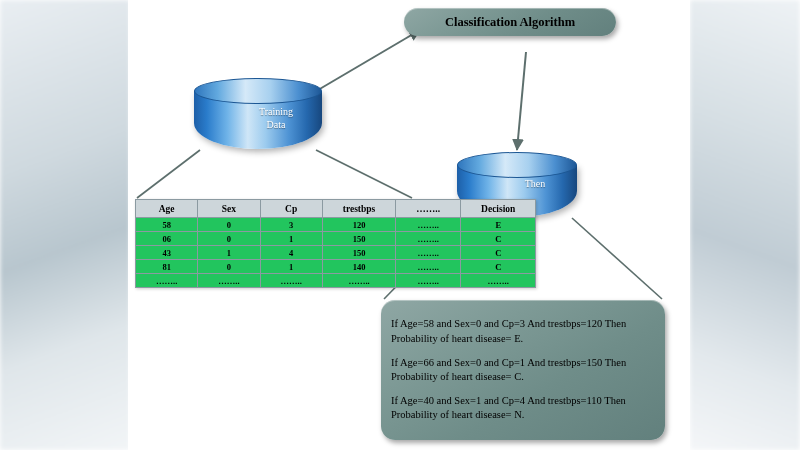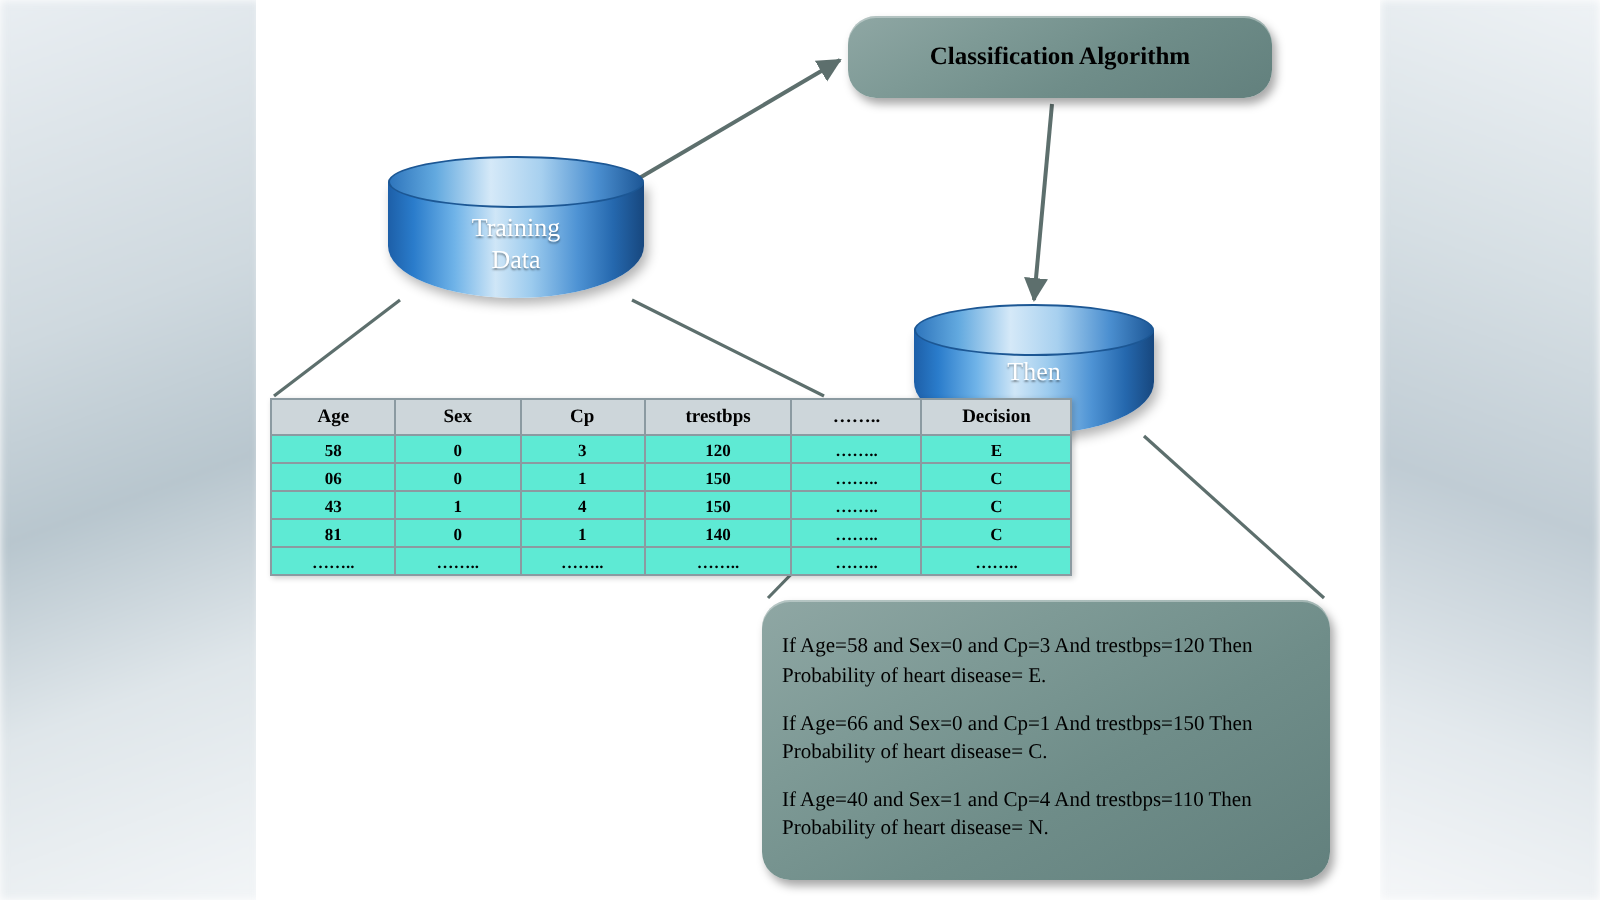--- a/index.html
+++ b/index.html
@@ -54,22 +54,22 @@
     border-radius: 14px;
     background: linear-gradient(150deg, #8fa7a4 0%, #7e9a96 30%, #6f8d89 60%, #62807d 100%);
     box-shadow: 2px 3px 5px rgba(0,0,0,0.35), inset 0 1px 0 rgba(255,255,255,0.35);
     color: #000000;
     display: flex;
     align-items: center;
     justify-content: center;
     text-align: center;
   }
   #algo-box {
-    left: 424px; top: 8px;
-    width: 212px; height: 41px;
+    left: 404px; top: 8px;
+    width: 212px; height: 28px;
     font-weight: bold;
     font-size: 12.5px;
   }
   #rules-box {
     left: 381px; top: 300px;
     width: 284px; height: 140px;
     padding: 8px 10px;
     box-sizing: border-box;
     flex-direction: column;
     justify-content: center;
@@ -102,25 +102,25 @@
     left: 0; top: 0;
     width: 100%; height: 26px;
     border-radius: 50%;
     background: linear-gradient(to right,
        #2f76bd 0%, #62a9df 18%, #d5e9f8 40%, #a7d0ef 60%, #4b8fd0 82%, #1e5897 100%);
     border: 1px solid #1c5794;
     box-sizing: border-box;
   }
   .cyl .label {
     position: absolute;
-    left: 0;
+    left: 18px;
     width: 100%;
     text-align: center;
     color: #ffffff;
-    font-size: 13px;
+    font-size: 10px;
     line-height: 1.25;
     text-shadow: 0 1px 1px rgba(0,0,0,0.4);
   }
   #training-cyl {
     left: 194px; top: 78px;
     width: 128px; height: 85px;
   }
   #training-cyl .body { height: 58px; }
   #training-cyl .label { top: 28px; }
 
@@ -147,21 +147,21 @@
     text-align: center;
     color: #000000;
     white-space: nowrap;
   }
   #data-table thead th {
     background: #cdd6da;
     font-size: 9.5px;
     height: 15px;
   }
   #data-table tbody td {
-    background: #5eead4;
+    background: #22c55e;
     height: 11px;
   }
   #data-table col.c-age { width: 30px; }
   #data-table col.c-sex { width: 44px; }
   #data-table col.c-cp { width: 46px; }
   #data-table col.c-tr { width: 56px; }
   #data-table col.c-dots { width: 44px; }
   #data-table col.c-dec { width: 52px; }
 </style>
 </head>

